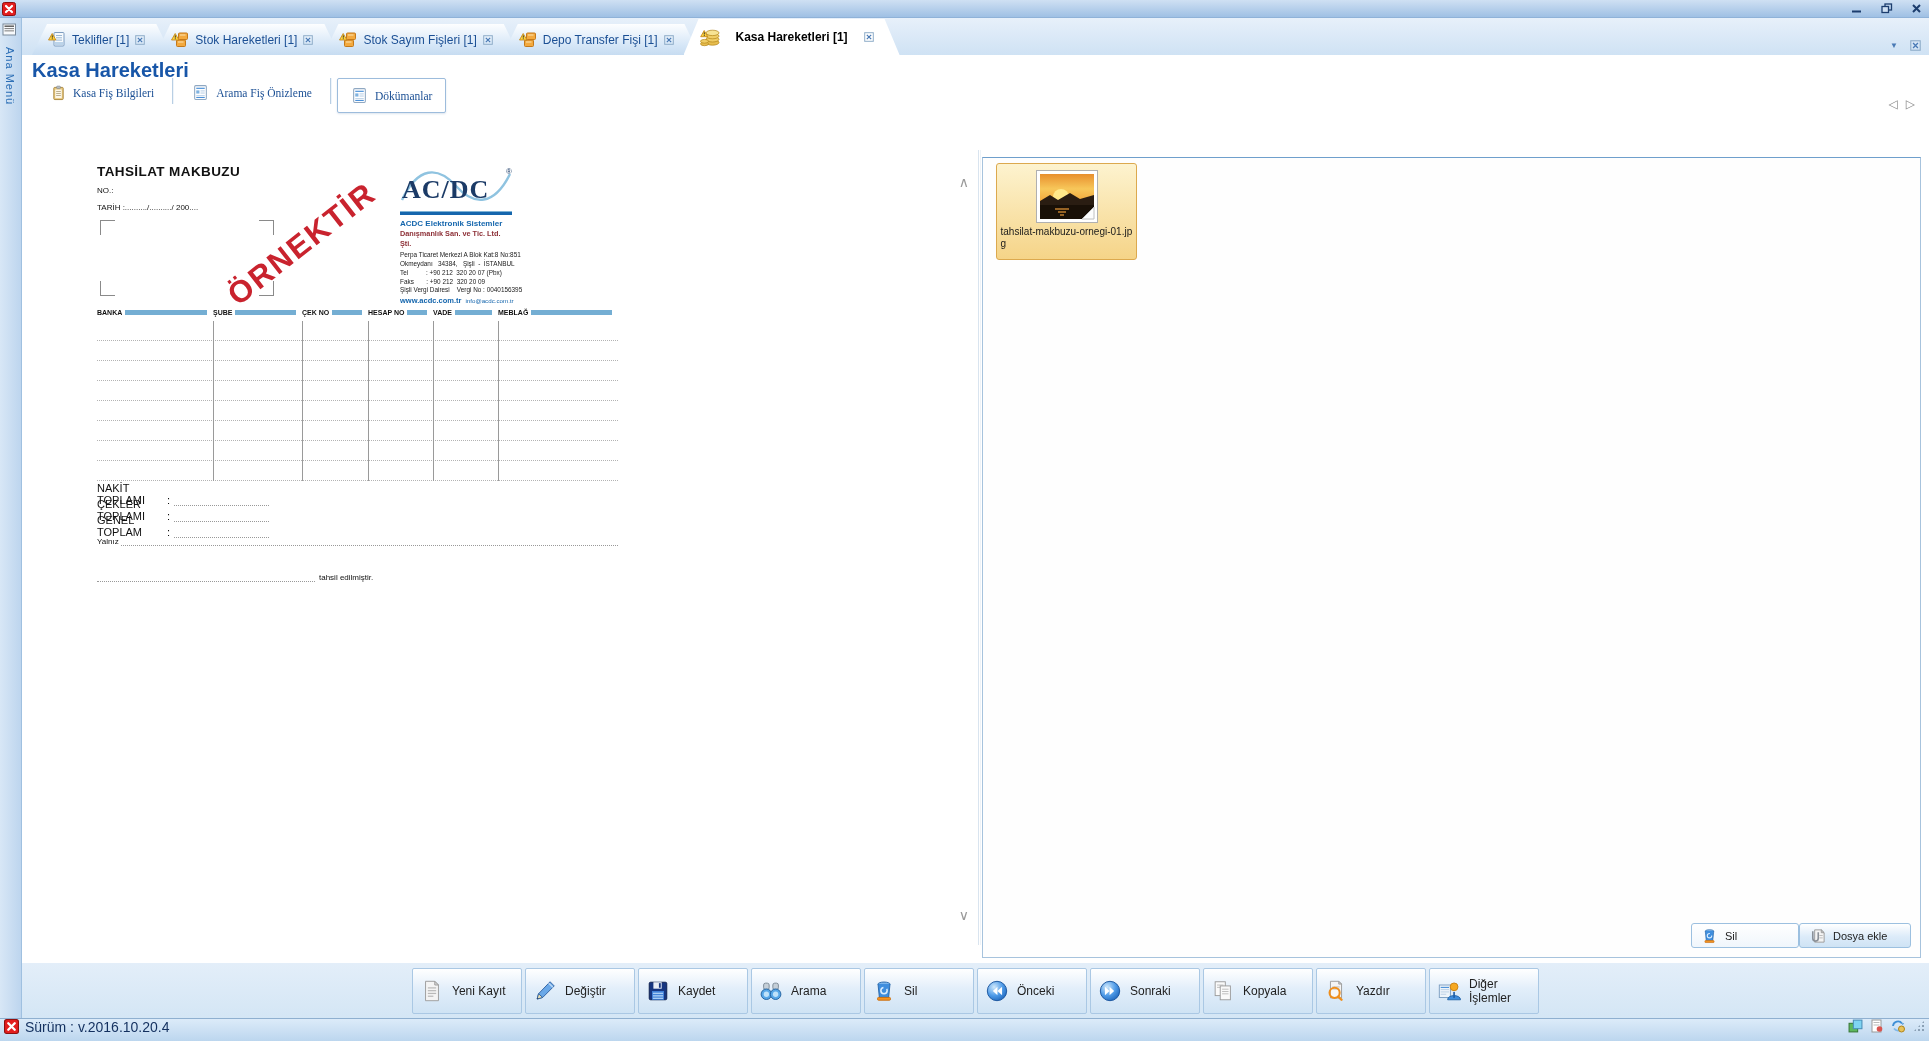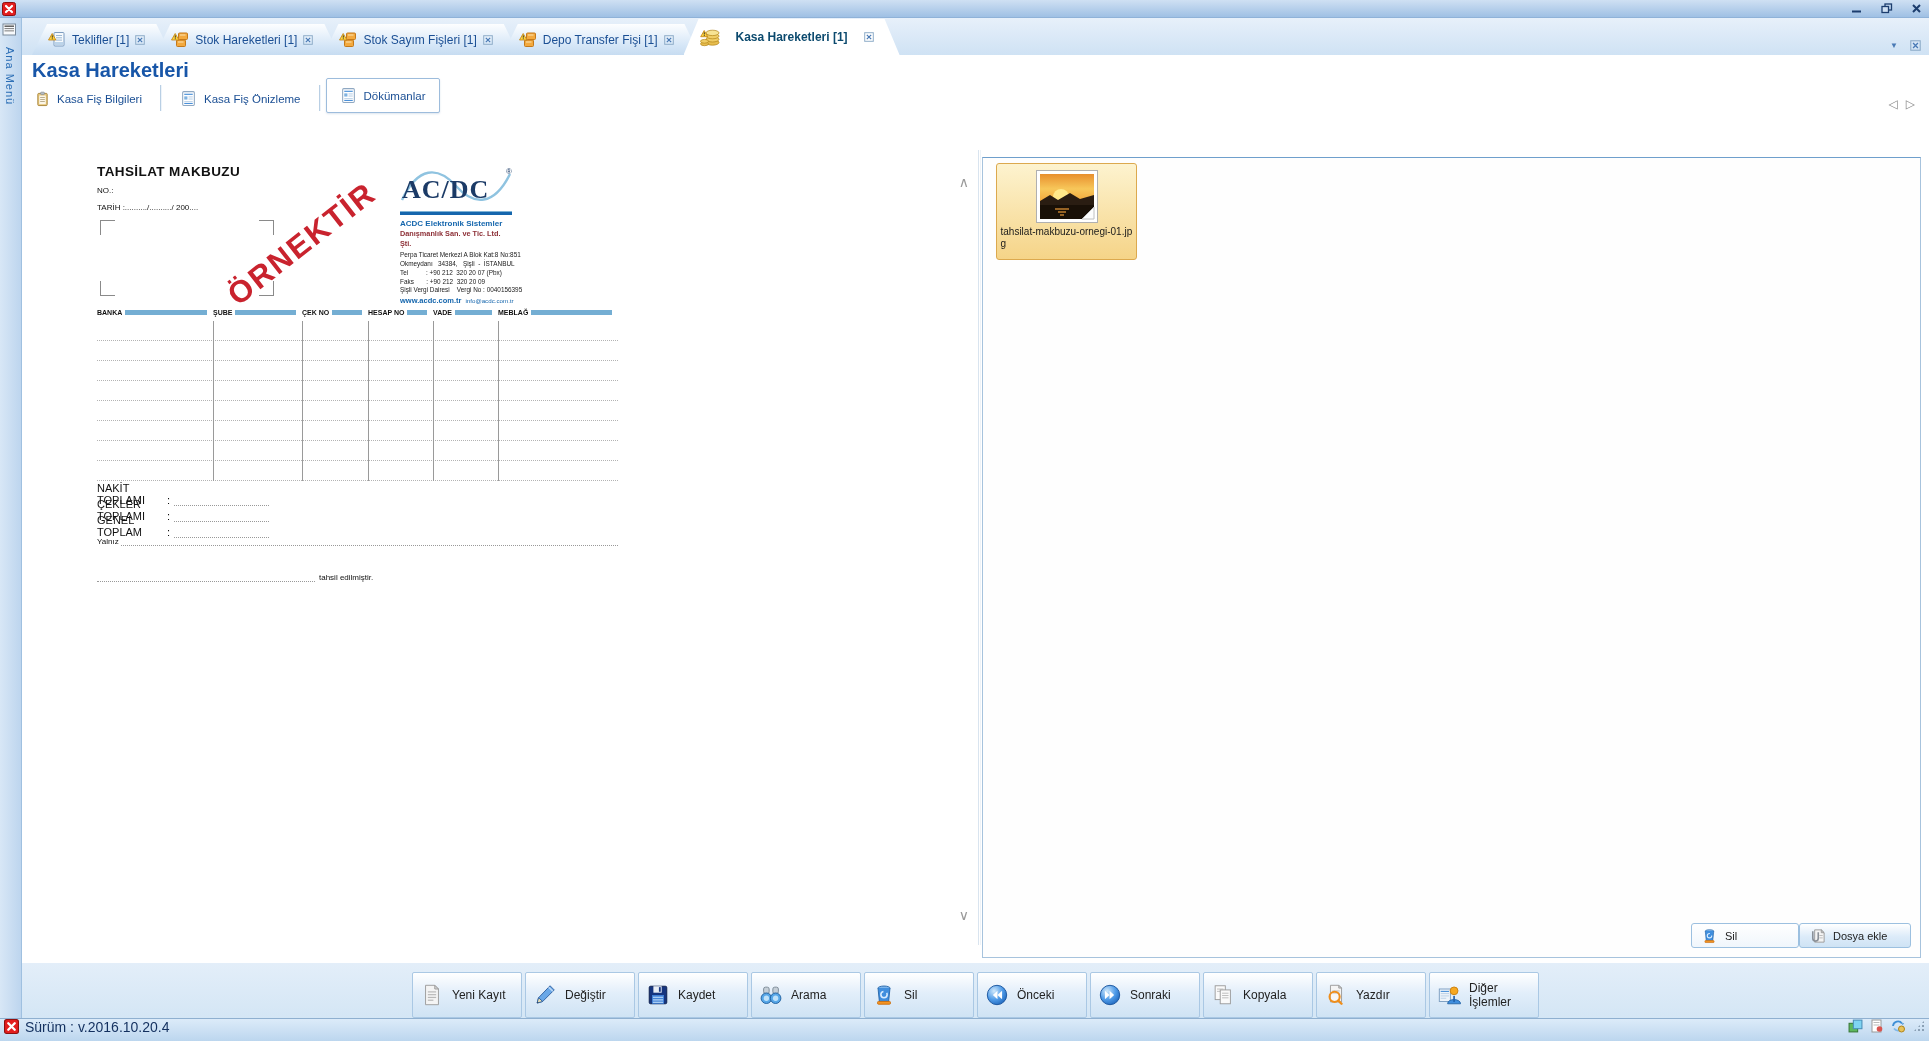--- a/index.html
+++ b/index.html
@@ -20,30 +20,30 @@
   .sidestrip .stripicon{margin:4px 2px 6px 2px;}
   .striplabel{writing-mode:vertical-rl;font-size:11px;color:#2a6db5;margin-left:4px;letter-spacing:1px;}
 
   
   .tabbar{position:absolute;left:22px;top:18px;width:1907px;height:37px;
     background:linear-gradient(#e7f0fa,#cfe2f4);display:flex;align-items:flex-end;padding-left:10px;}
   .tab{position:relative;height:31px;display:flex;align-items:center;gap:6px;
     padding:0 26px 0 16px;margin-right:-16px;font-size:12px;color:#1b4f94;
     background:linear-gradient(#fdfeff,#d5e6f7 70%,#c7dcf1);
     clip-path:polygon(15px 0,calc(100% - 15px) 0,100% 100%,0 100%);cursor:default;}
-  .tab.active{height:36px;background:#fff;font-weight:bold;color:#0c4a6e;z-index:3;gap:16px;}
+  .tab.active{height:36px;background:#fff;font-weight:bold;color:#000000;z-index:3;gap:16px;}
   .tab .tlabel{white-space:nowrap;}
   .tabbar-right{position:absolute;right:8px;bottom:4px;display:flex;gap:12px;align-items:center;
     color:#4a7ab5;font-size:10px;}
 
   
   .content{position:absolute;left:22px;top:55px;width:1907px;height:907px;background:#fff;}
   .pagetitle{position:absolute;left:10px;top:4px;font-size:20px;font-weight:bold;color:#1856a8;}
 
-  .subtabs{position:absolute;left:0;top:23px;height:35px;display:flex;align-items:flex-end;}
+  .subtabs{position:absolute;left:0;top:23px;height:35px;display:flex;align-items:flex-start;padding-left:16px;font-family:Liberation Serif, serif;}
   .subtab{height:29px;display:flex;align-items:center;gap:7px;padding:0 13px;
     font-size:11.5px;color:#1b4f94;cursor:default;}
   .subtab.active{height:35px;background:#fff;border:1px solid #9dbcdc;border-radius:2px;
     box-shadow:0 1px 2px rgba(120,150,190,.25);}
   .subsep{width:1px;height:26px;border-left:1px solid #b9cfe4;border-right:1px solid #eef4fa;margin:0 5px 2px 5px;}
   .subtab-nav{position:absolute;right:14px;top:42px;display:flex;gap:8px;color:#8a8a8a;font-size:12px;}
 
   
   .preview{position:absolute;left:15px;top:95px;width:938px;height:795px;background:#fff;}
   .scrollglyph{position:absolute;right:6px;color:#9a9a9a;font-size:14px;}
@@ -105,21 +105,21 @@
     width:132px;word-break:break-all;}
   .panelbtn{position:absolute;bottom:9px;height:25px;display:flex;align-items:center;gap:7px;
     padding:0 9px;font-size:11px;color:#222;border:1px solid #9cc0e0;border-radius:3px;
     background:linear-gradient(#ffffff,#dcebf9 55%,#cfe3f4);cursor:default;}
   .panelbtn.sil{right:121px;width:108px;background:linear-gradient(#ffffff,#f0f6fc);}
   .panelbtn.dosya{right:9px;width:112px;}
 
   
   .toolbar{position:absolute;left:22px;top:962px;width:1907px;height:56px;
     background:linear-gradient(#e3eef9,#d4e6f5);border-top:1px solid #fff;
-    display:flex;align-items:flex-end;justify-content:center;gap:3px;}
+    display:flex;align-items:center;justify-content:center;gap:3px;}
   .tbtn{width:110px;height:46px;display:flex;align-items:center;gap:8px;padding-left:7px;
     font-size:12px;color:#222;border:1px solid #aac8e4;border-radius:2px;
     background:linear-gradient(#ffffff,#e2eefa 45%,#cfe3f4);cursor:default;}
   .tbtn svg{flex:0 0 auto;}
 
   
   .statusbar{position:absolute;left:0;top:1018px;width:1929px;height:23px;
     background:linear-gradient(#dcebf9,#bcd6ee);border-top:1px solid #8fb0d0;
     display:flex;align-items:flex-start;gap:6px;padding:0 4px;font-size:14px;color:#13305f;}
   .status-right{margin-left:auto;display:flex;align-items:center;gap:7px;}
@@ -281,21 +281,21 @@
       <div class="subtab">
         <svg width="17" height="17" viewBox="0 0 16 16">
             <rect x="2.5" y="1.5" width="11" height="13" rx="1" fill="#fff" stroke="#8fa8c2"></rect>
             <rect x="4" y="3.5" width="8" height="1.1" fill="#4a90d9"></rect>
             <rect x="4" y="6" width="3" height="3" fill="#7fb2e0"></rect>
             <rect x="8" y="6" width="4" height="1" fill="#b9cfe6"></rect>
             <rect x="8" y="8" width="4" height="1" fill="#b9cfe6"></rect>
             <rect x="4" y="10.5" width="8" height="1" fill="#b9cfe6"></rect>
             <rect x="4" y="12.2" width="8" height="1" fill="#4a90d9"></rect>
           </svg>
-        <span>Kasa Fiş Önizleme</span>
+        <span>Arama Fiş Önizleme</span>
       </div>
       <div class="subsep"></div>
       <div class="subtab active">
         <svg width="17" height="17" viewBox="0 0 16 16">
             <rect x="2.5" y="1.5" width="11" height="13" rx="1" fill="#fff" stroke="#8fa8c2"></rect>
             <rect x="4" y="3.5" width="8" height="1.1" fill="#4a90d9"></rect>
             <rect x="4" y="6" width="3" height="3" fill="#7fb2e0"></rect>
             <rect x="8" y="6" width="4" height="1" fill="#b9cfe6"></rect>
             <rect x="8" y="8" width="4" height="1" fill="#b9cfe6"></rect>
             <rect x="4" y="10.5" width="8" height="1" fill="#b9cfe6"></rect>

